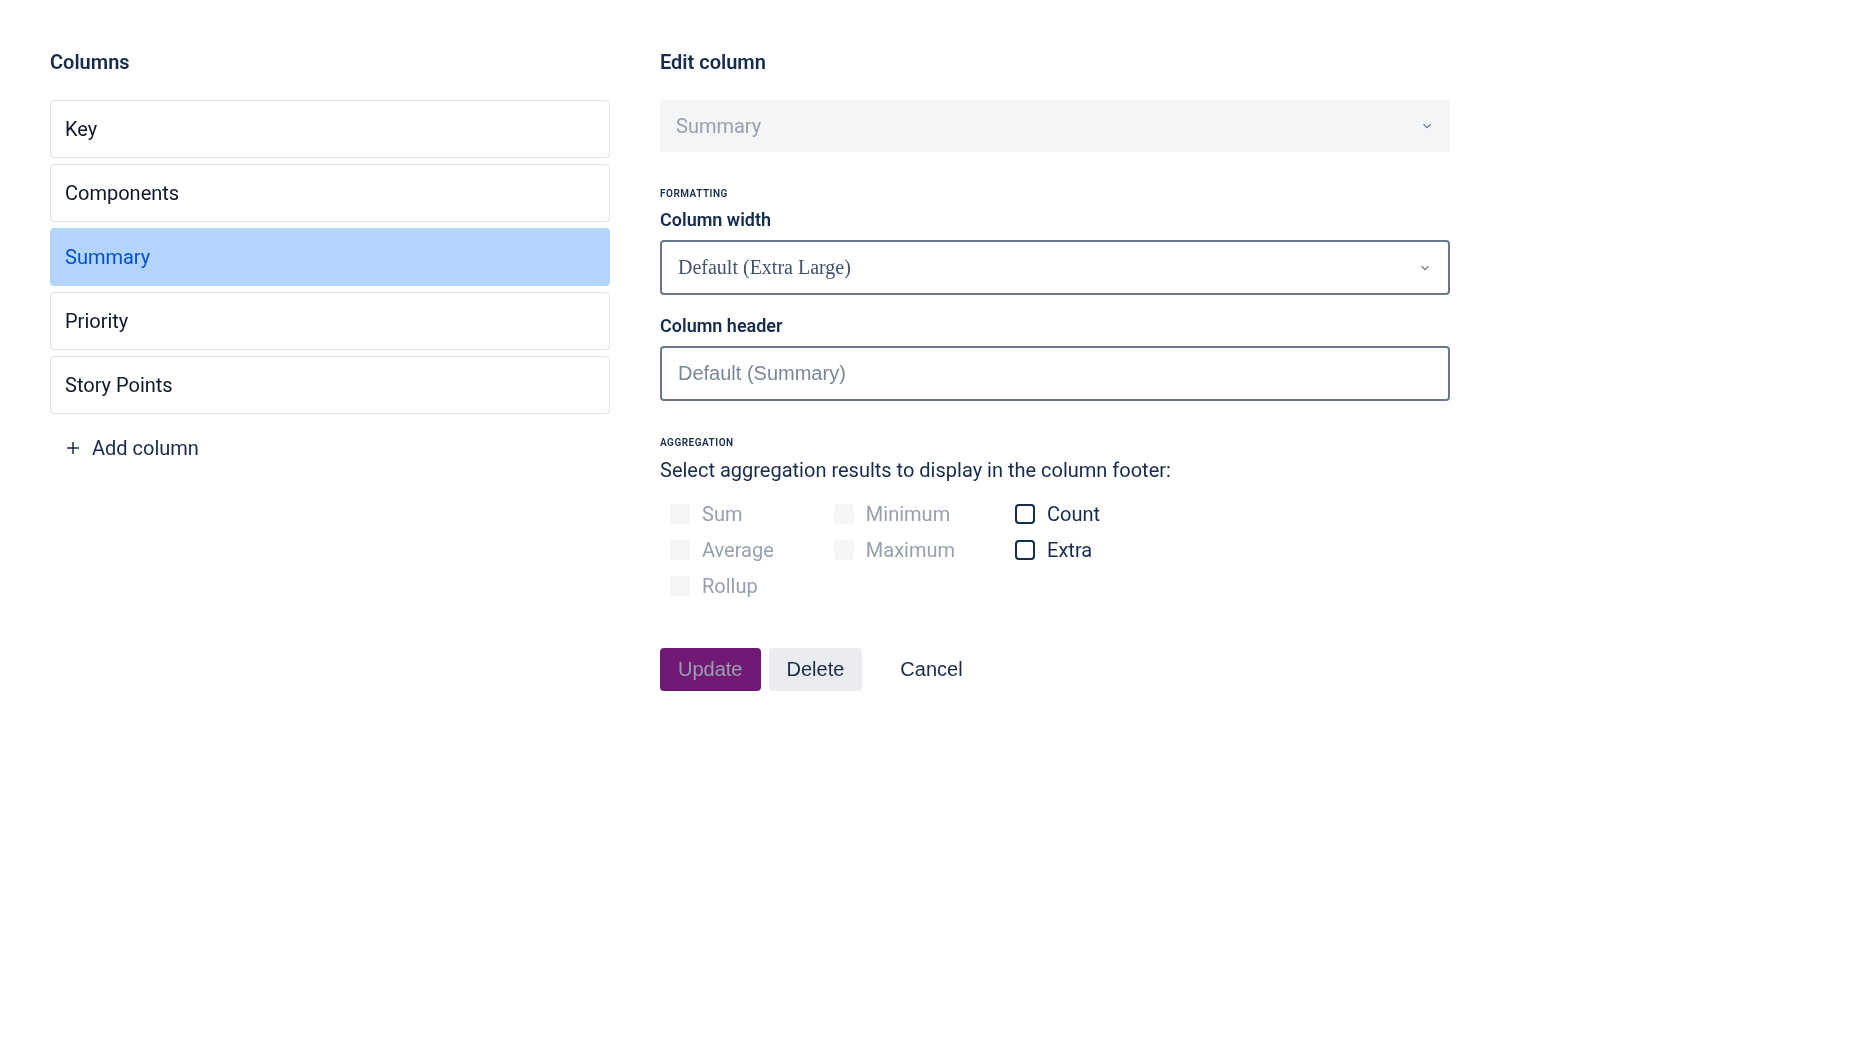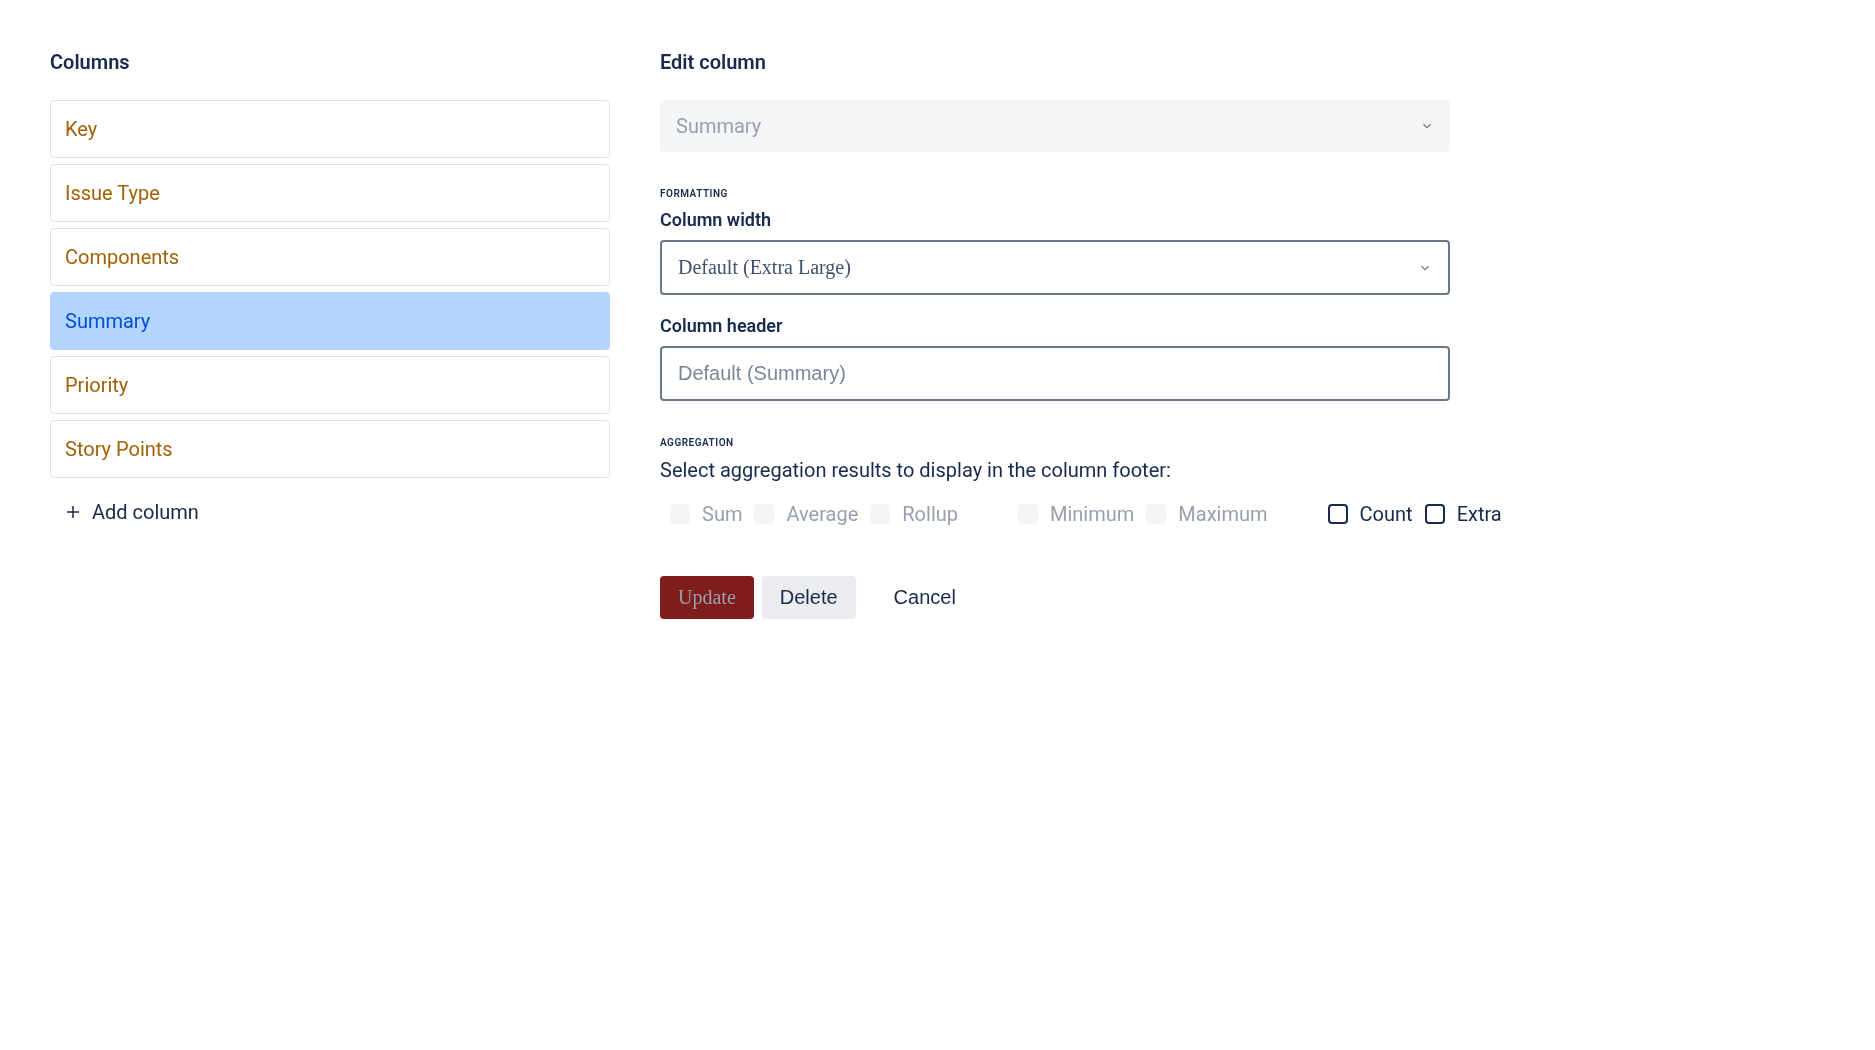--- a/index.html
+++ b/index.html
@@ -35,21 +35,21 @@
     .column-list {
       display: flex;
       flex-direction: column;
       gap: 6px;
     }
     .column-item {
       padding: 16px 14px;
       border: 1px solid #dfe1e6;
       border-radius: 4px;
       font-size: 20px;
-      color: #a16207;
+      color: #0f172a;
       background: #fff;
       cursor: pointer;
     }
     .column-item.selected {
       background: #b3d4ff;
       color: #0052cc;
       border-color: #b3d4ff;
     }
     .add-column {
       display: flex;
@@ -139,21 +139,21 @@
     .form-group {
       margin-bottom: 20px;
     }
     .checkbox-grid {
       display: flex;
       gap: 60px;
       margin-left: 10px;
     }
     .checkbox-col {
       display: flex;
-      flex-direction: row;
+      flex-direction: column;
       gap: 12px;
     }
     .checkbox-row {
       display: flex;
       align-items: center;
       gap: 12px;
       font-size: 20px;
     }
     .checkbox-row.disabled {
       color: #97a0af;
@@ -182,44 +182,42 @@
     }
     .btn {
       padding: 10px 18px;
       border-radius: 4px;
       font-size: 20px;
       border: none;
       cursor: pointer;
       background: transparent;
     }
     .btn-update {
-      background: #7f1d1d;
+      background: #701a75;
       color: #97a0af;
       cursor: default;
-      font-family: Liberation Serif, serif;
     }
     .btn-delete {
       background: #ebecf0;
       color: #172b4d;
     }
     .btn-cancel {
       background: transparent;
       color: #172b4d;
       margin-left: 12px;
     }
   </style>
 </head>
 <body>
 
 <div class="container">
   <div class="left-panel">
     <div class="section-title">Columns</div>
     <div class="column-list">
       <div class="column-item">Key</div>
-      <div class="column-item">Issue Type</div>
       <div class="column-item">Components</div>
       <div class="column-item selected">Summary</div>
       <div class="column-item">Priority</div>
       <div class="column-item">Story Points</div>
     </div>
     <div class="add-column">
       <svg class="plus-icon" viewBox="0 0 24 24">
           <line x1="12" y1="4" x2="12" y2="20"></line>
           <line x1="4" y1="12" x2="20" y2="12"></line>
         </svg>

